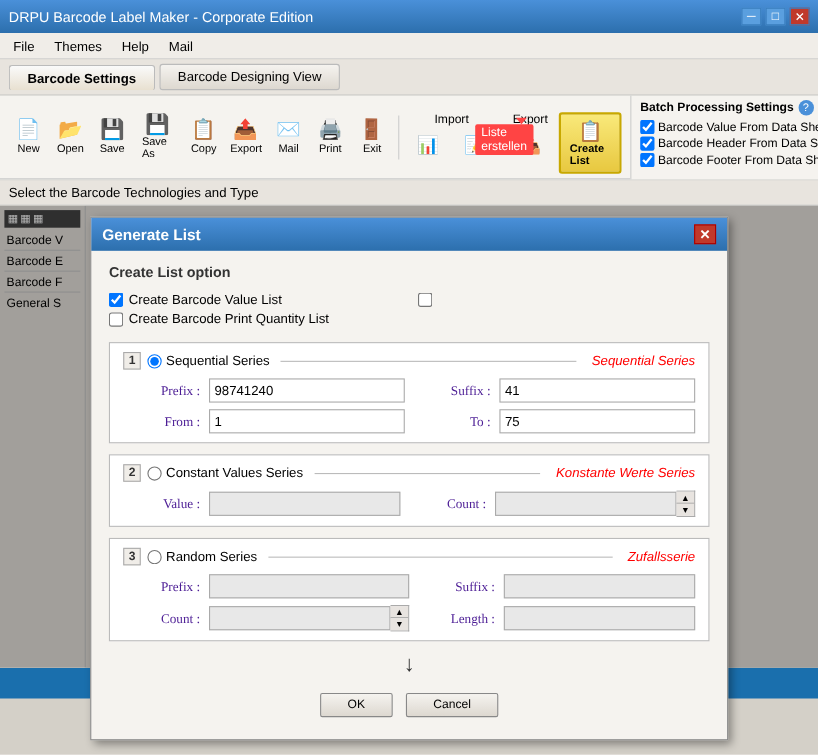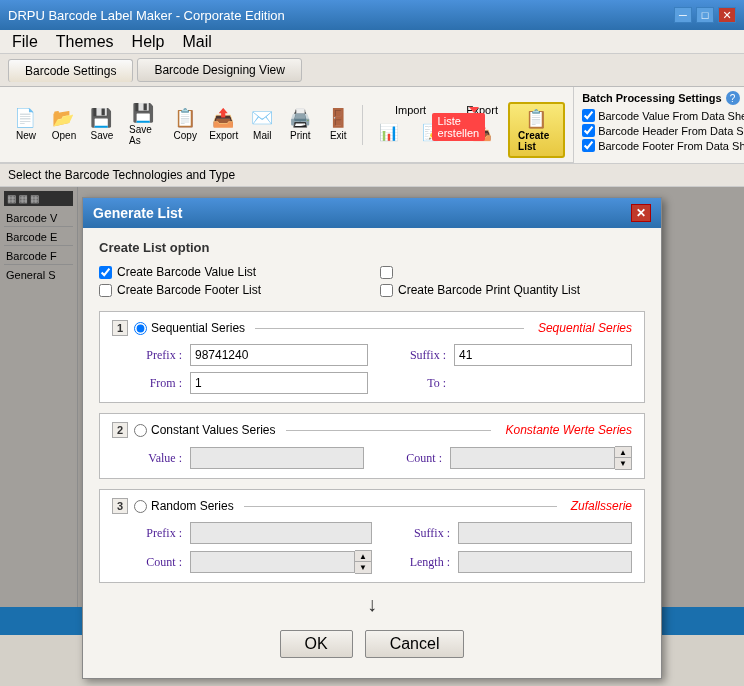--- a/index.html
+++ b/index.html
@@ -6,26 +6,26 @@
     body { font-family: 'Segoe UI', Tahoma, Arial, sans-serif; font-size: 12px; background: #d4d0c8; width: 744px; height: 686px; overflow: hidden; }
 
     
     .title-bar { background: linear-gradient(to bottom, #4a90d9, #2c6fad); height: 30px; display: flex; align-items: center; justify-content: space-between; padding: 0 8px; color: white; font-size: 13px; }
     .title-bar-controls { display: flex; gap: 4px; }
     .title-btn { width: 18px; height: 16px; display: flex; align-items: center; justify-content: center; font-size: 11px; cursor: pointer; background: #5a9fdf; border: 1px solid #3a7fbf; color: white; }
     .title-btn.close { background: #c0392b; }
 
     
     .menu-bar { background: #f0ede8; height: 24px; display: flex; align-items: center; padding: 0 4px; border-bottom: 1px solid #ccc; gap: 2px; }
-    .menu-item { padding: 2px 8px; cursor: pointer; font-size: 16px; }
+    .menu-item { padding: 2px 8px; cursor: pointer; font-size: 12px; }
 
     
     .toolbar-tabs { background: #e8e4de; display: flex; align-items: center; padding: 4px 8px; border-bottom: 1px solid #bbb; gap: 4px; }
     .tab-btn { padding: 4px 16px; font-size: 12px; cursor: pointer; border: 1px solid #bbb; background: linear-gradient(to bottom, #f5f3ef, #ddd8d0); border-radius: 3px; }
-    .tab-btn.active { background: linear-gradient(to bottom, #fafafa, #e8e0d0); border-bottom: none; font-weight: normal; }
+    .tab-btn.active { background: linear-gradient(to bottom, #fafafa, #e8e0d0); border-bottom: none; font-weight: bold; }
 
     
     .toolbar { background: #f5f3ef; padding: 4px 8px; border-bottom: 1px solid #ccc; display: flex; align-items: center; gap: 2px; }
     .tool-btn { display: flex; flex-direction: column; align-items: center; padding: 3px 6px; cursor: pointer; font-size: 10px; border: 1px solid transparent; min-width: 36px; }
     .tool-icon { font-size: 18px; line-height: 1.2; }
     .toolbar-sep { width: 1px; height: 40px; background: #ccc; margin: 0 4px; }
     .ie-btn { display: flex; flex-direction: column; align-items: center; padding: 3px 6px; cursor: pointer; font-size: 10px; border: 1px solid transparent; min-width: 40px; }
 
     
     .create-list-btn { background: linear-gradient(to bottom, #f9e97a, #e8c840); border: 2px solid #c8a800; border-radius: 3px; padding: 4px 8px; cursor: pointer; font-size: 11px; font-weight: bold; display: flex; flex-direction: column; align-items: center; }
@@ -62,21 +62,21 @@
     .form-input { height: 22px; border: 1px solid #aaa; padding: 1px 4px; font-size: 12px; background: white; width: 100%; }
     .form-input:disabled { background: #e8e8e8; }
     .spinner-input { display: flex; align-items: center; }
     .spinner-input input { flex: 1; height: 22px; border: 1px solid #aaa; padding: 1px 4px; font-size: 12px; }
     .spinner-btns { display: flex; flex-direction: column; border: 1px solid #aaa; border-left: none; }
     .spinner-btn { width: 16px; height: 11px; background: #e8e4e0; cursor: pointer; display: flex; align-items: center; justify-content: center; font-size: 8px; border: none; border-bottom: 1px solid #aaa; }
     .spinner-btn:last-child { border-bottom: none; }
 
     
     .dialog-footer { display: flex; justify-content: center; gap: 12px; padding: 12px 0 8px; }
-    .dialog-btn { padding: 4px 24px; font-size: 16px; cursor: pointer; border: 1px solid #888; background: linear-gradient(to bottom, #f5f3ef, #ddd8d0); border-radius: 2px; }
+    .dialog-btn { padding: 4px 24px; font-size: 11px; cursor: pointer; border: 1px solid #888; background: linear-gradient(to bottom, #f5f3ef, #ddd8d0); border-radius: 2px; }
 
     
     .arrow-indicator { text-align: center; font-size: 20px; color: #333; margin-bottom: 2px; }
 
     
     .bottom-bar { background: #1a6fad; color: white; height: 28px; display: flex; align-items: center; justify-content: center; font-size: 13px; font-weight: bold; }
     .bottom-bar span { color: #ffdd44; }
 
     
     .tooltip-red { position: absolute; top: 2px; right: 80px; background: #ff4444; color: white; padding: 2px 6px; font-size: 11px; border-radius: 2px; margin-top: 20px; }
@@ -225,24 +225,20 @@
       <div class="dialog-body">
         <div class="create-list-option">Create List option</div>
 
         <div class="checkbox-grid">
           <div class="checkbox-row">
             <input type="checkbox" checked="" style="">
             <span>Create Barcode Value List</span>
           </div>
           <div class="checkbox-row">
             <input type="checkbox" style="">
-          </div>
-          <div class="checkbox-row">
-            <input type="checkbox" style="">
-            <span>Create Barcode Footer List</span>
           </div>
           <div class="checkbox-row">
             <input type="checkbox" style="">
             <span>Create Barcode Print Quantity List</span>
           </div>
         </div>
 
         <div class="series-section">
           <div class="series-header">
             <span class="series-num">1</span>
@@ -254,20 +250,21 @@
             <span class="series-name">Sequential Series</span>
           </div>
           <div class="form-grid">
             <span class="form-label">Prefix :</span>
             <input class="form-input" type="text" value="98741240" style="">
             <span class="form-label">Suffix :</span>
             <input class="form-input" type="text" value="41" style="">
             <span class="form-label">From :</span>
             <input class="form-input" type="text" value="1" style="">
             <span class="form-label">To :</span>
+            <input class="form-input" type="text" value="75" style="">
           </div>
         </div>
 
         <div class="series-section">
           <div class="series-header">
             <span class="series-num">2</span>
             <label class="series-radio-label">
               <input type="radio" name="series" style="">
               <span>Constant Values Series</span>
             </label>

